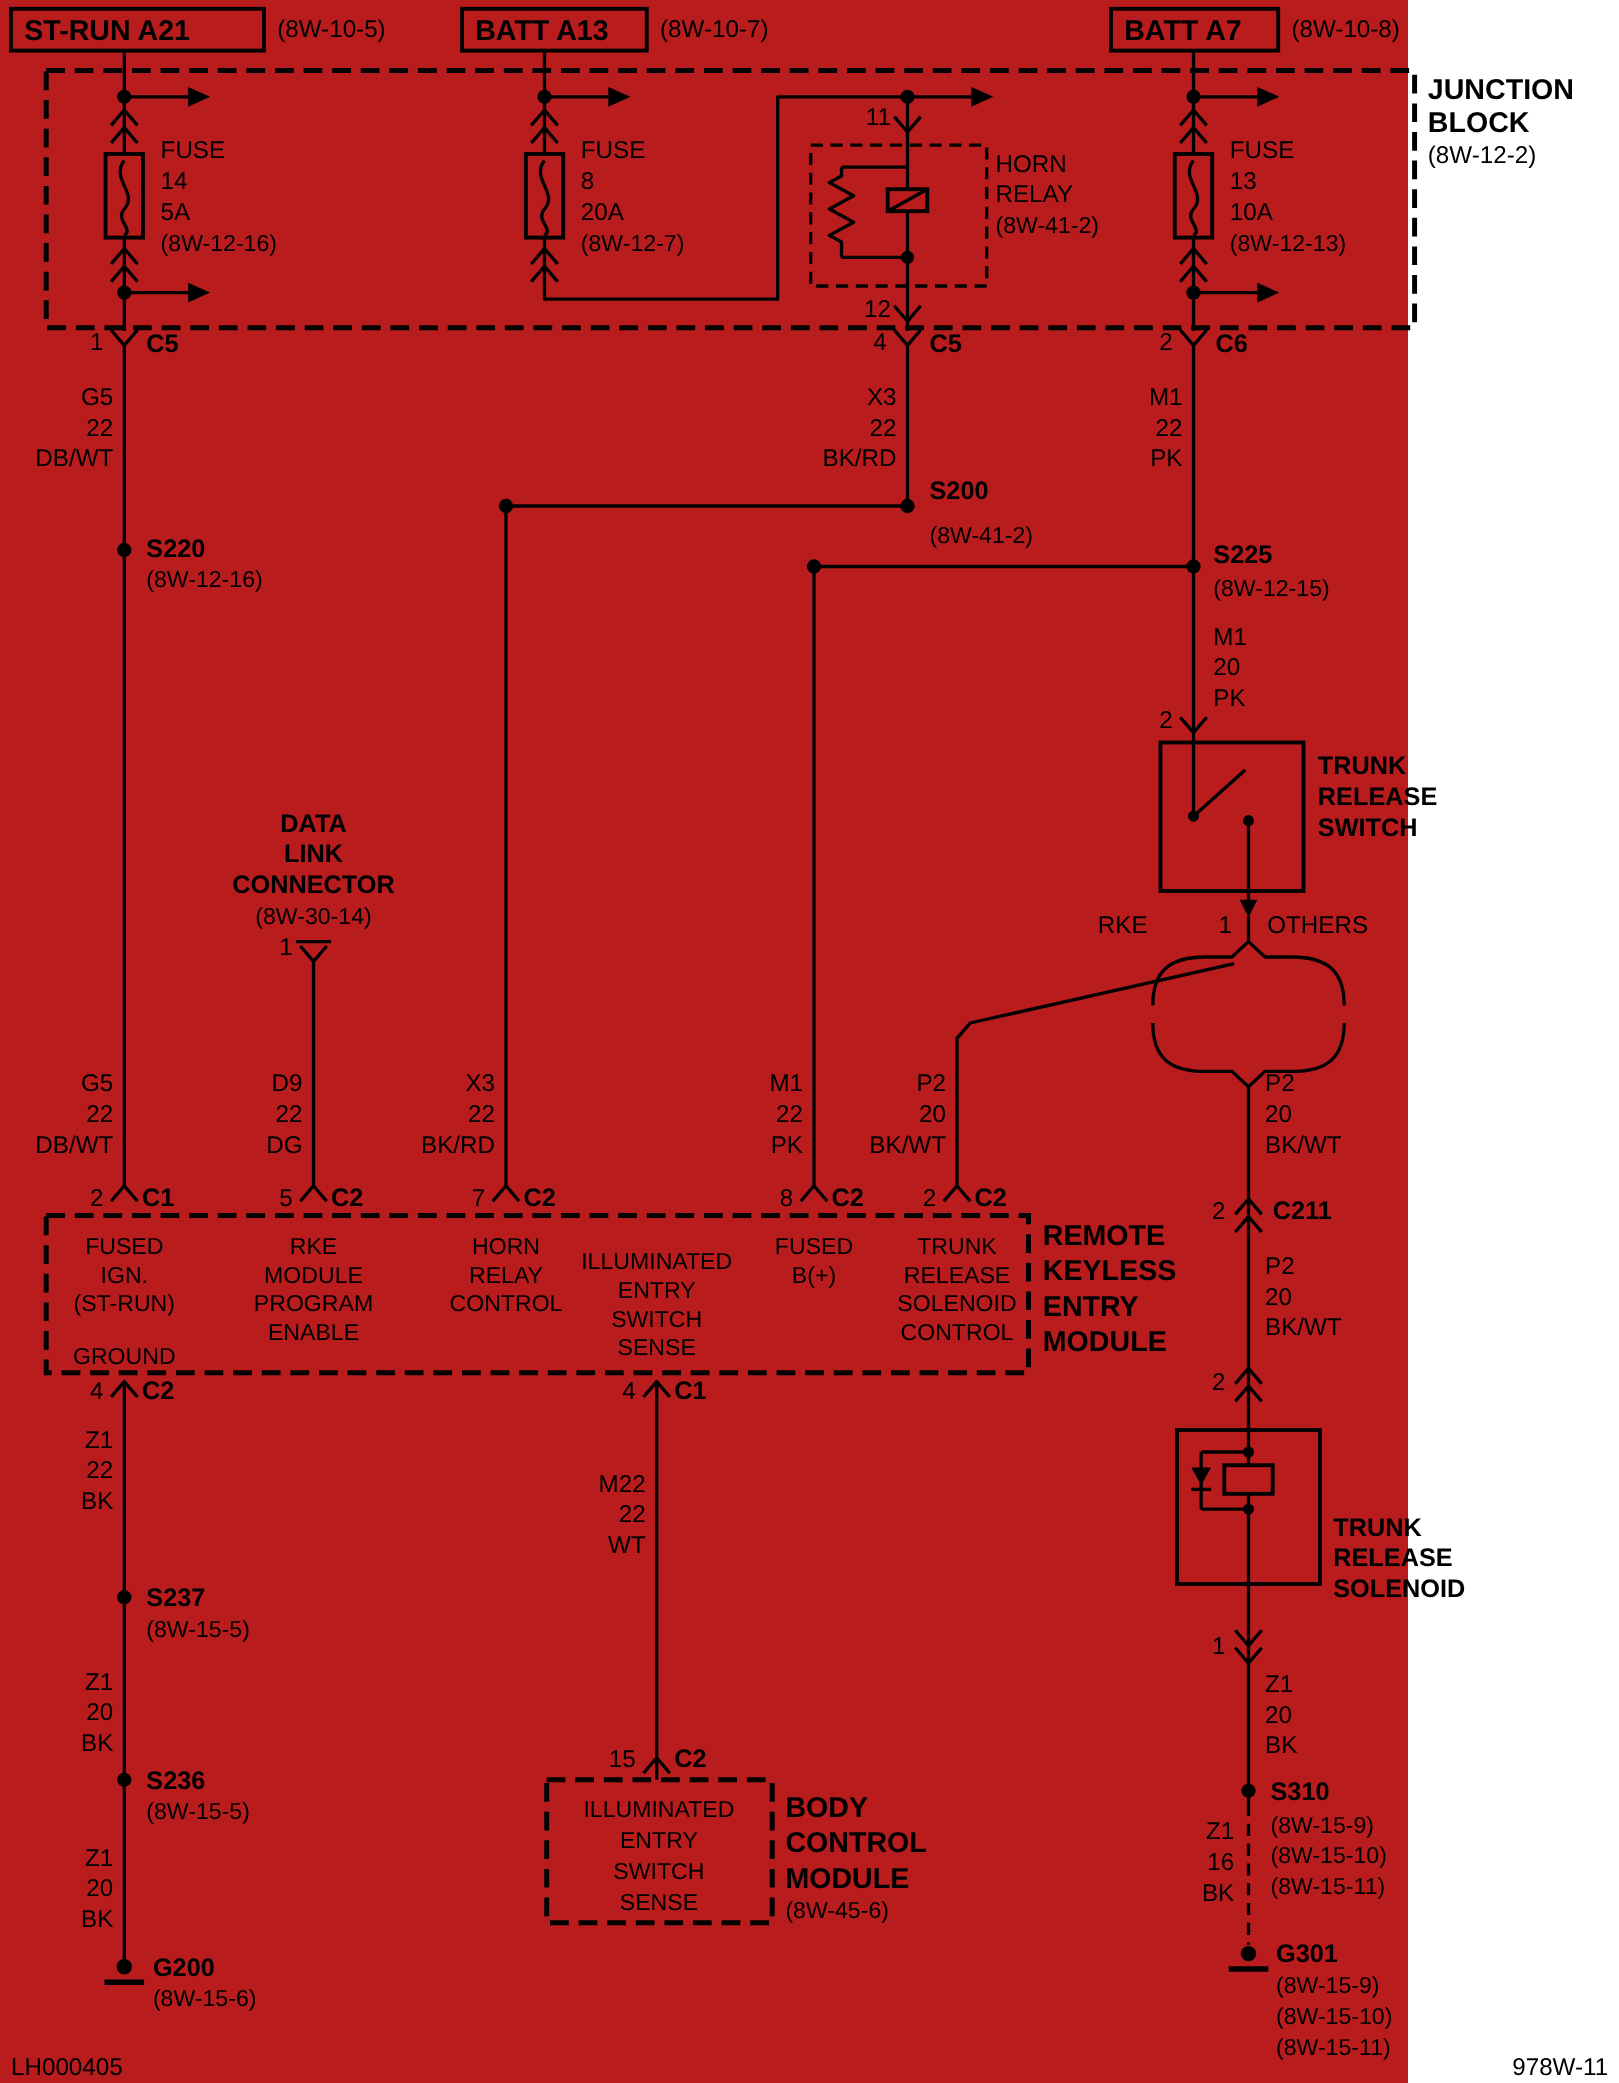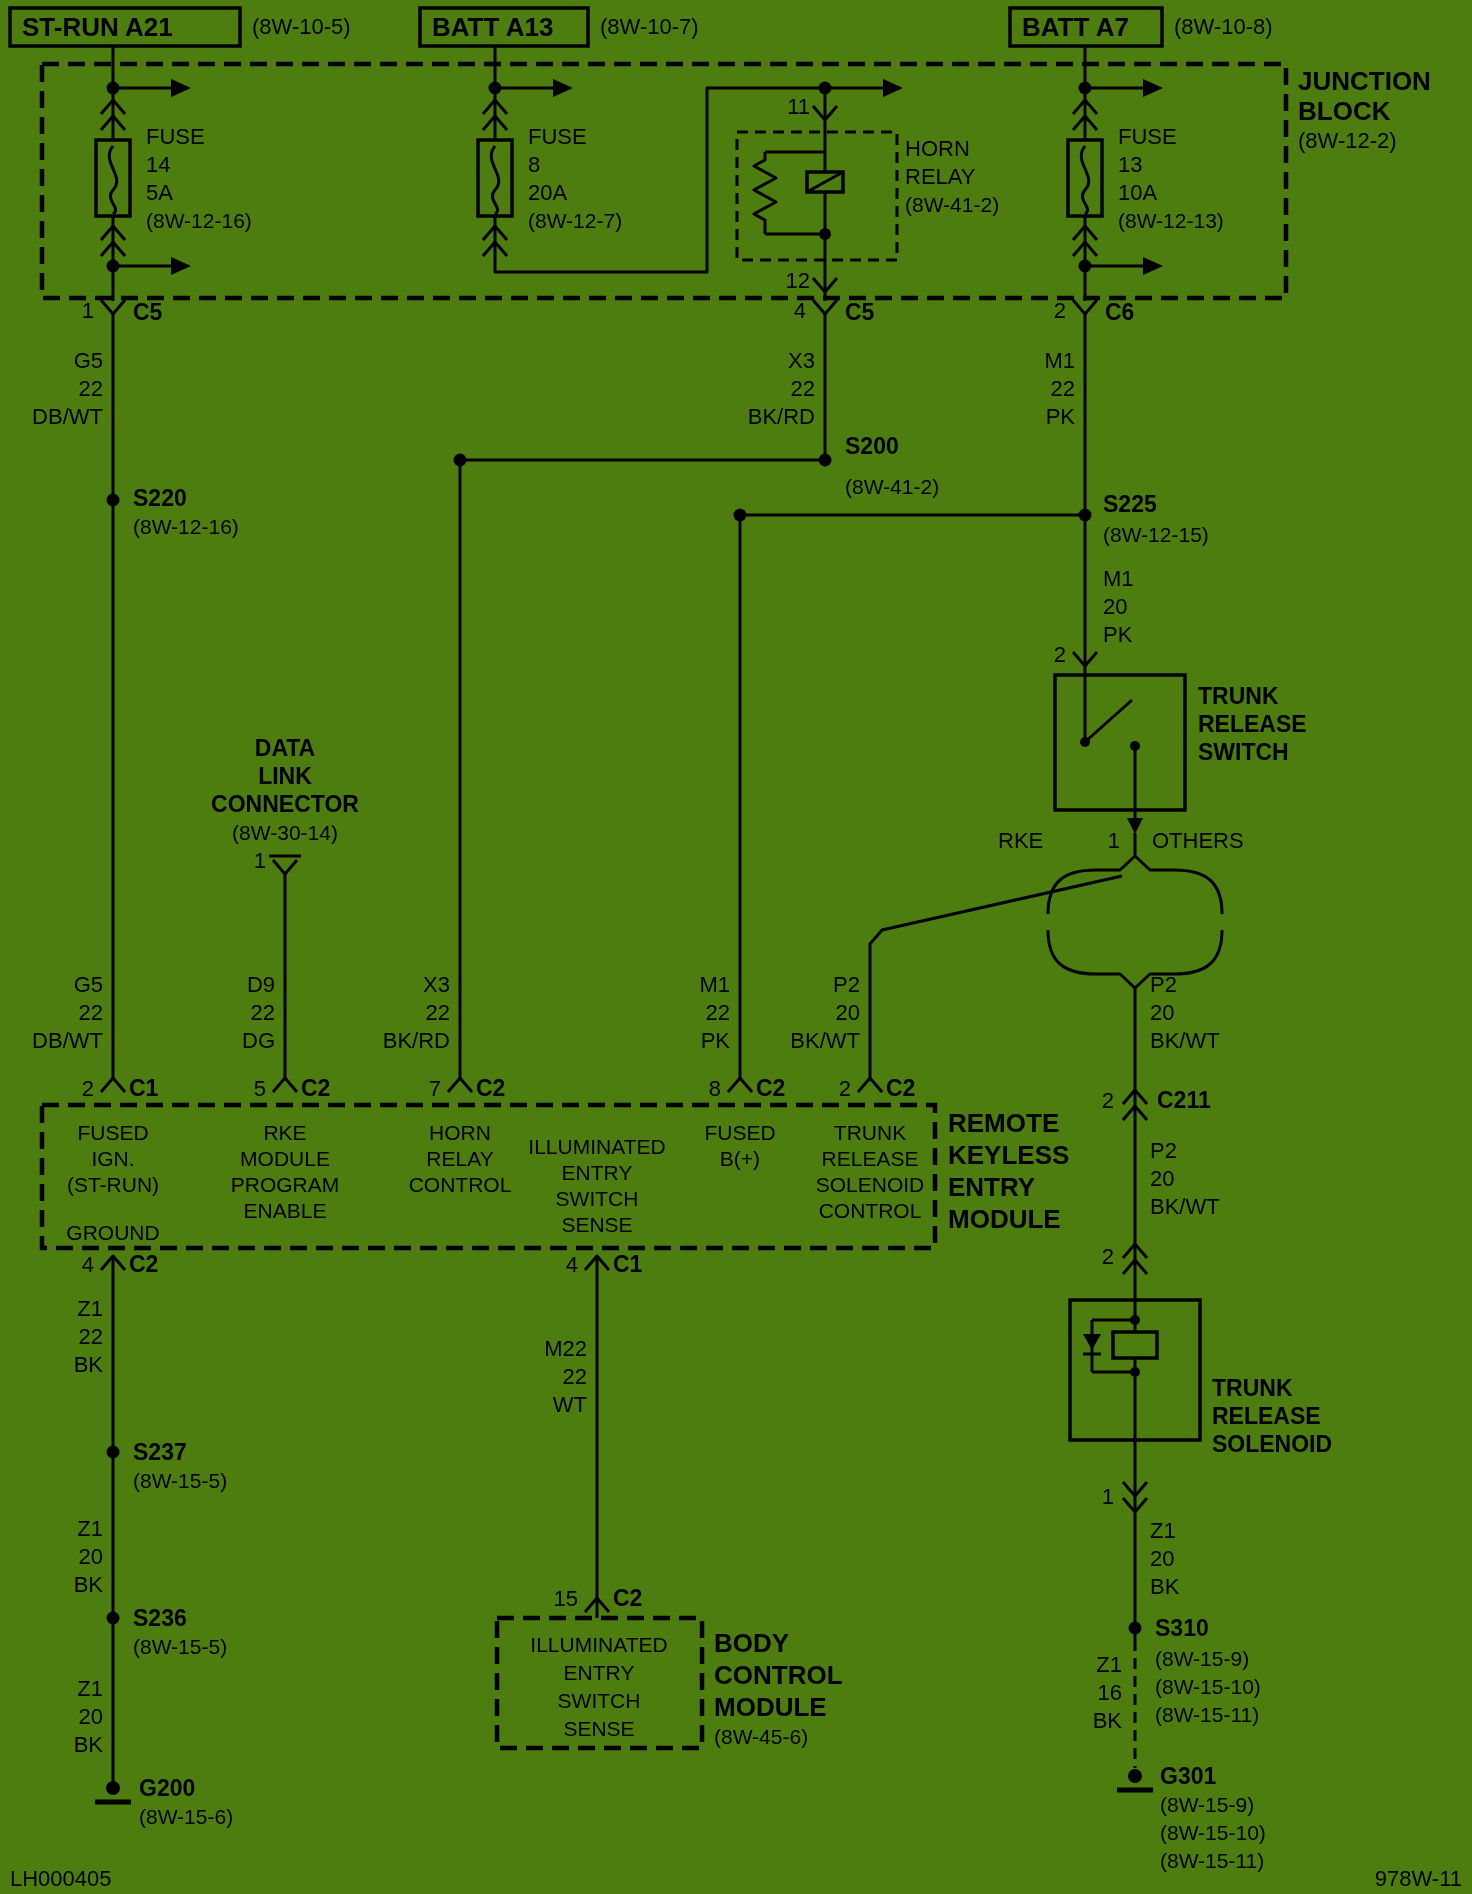--- a/index.html
+++ b/index.html
@@ -1,16 +1,16 @@
 <!DOCTYPE html>
 <html><head>
 <meta charset="utf-8">
 <style>
   html,body{margin:0;padding:0;background:#fff}
-  .stage{width:1472px;height:1894px;position:relative;background:#4d7c0f}
+  .stage{width:1280px;height:1894px;position:relative;background:#b91c1c}
   svg{display:block}
   .w{fill:none;stroke:#000;stroke-width:3;stroke-linecap:butt;stroke-linejoin:round}
   .dashbig{fill:none;stroke:#000;stroke-width:4.5;stroke-dasharray:17 9}
   .dashsm{fill:none;stroke:#000;stroke-width:3;stroke-dasharray:11 7}
   .sbox{fill:none;stroke:#000;stroke-width:3.5}
   .dot{fill:#000;stroke:none}
   .fillb{fill:#000;stroke:none}
   text{font-family:"Liberation Sans","DejaVu Sans",sans-serif;fill:#000}
   .t{font-size:22px}
   .t21{font-size:21px}

